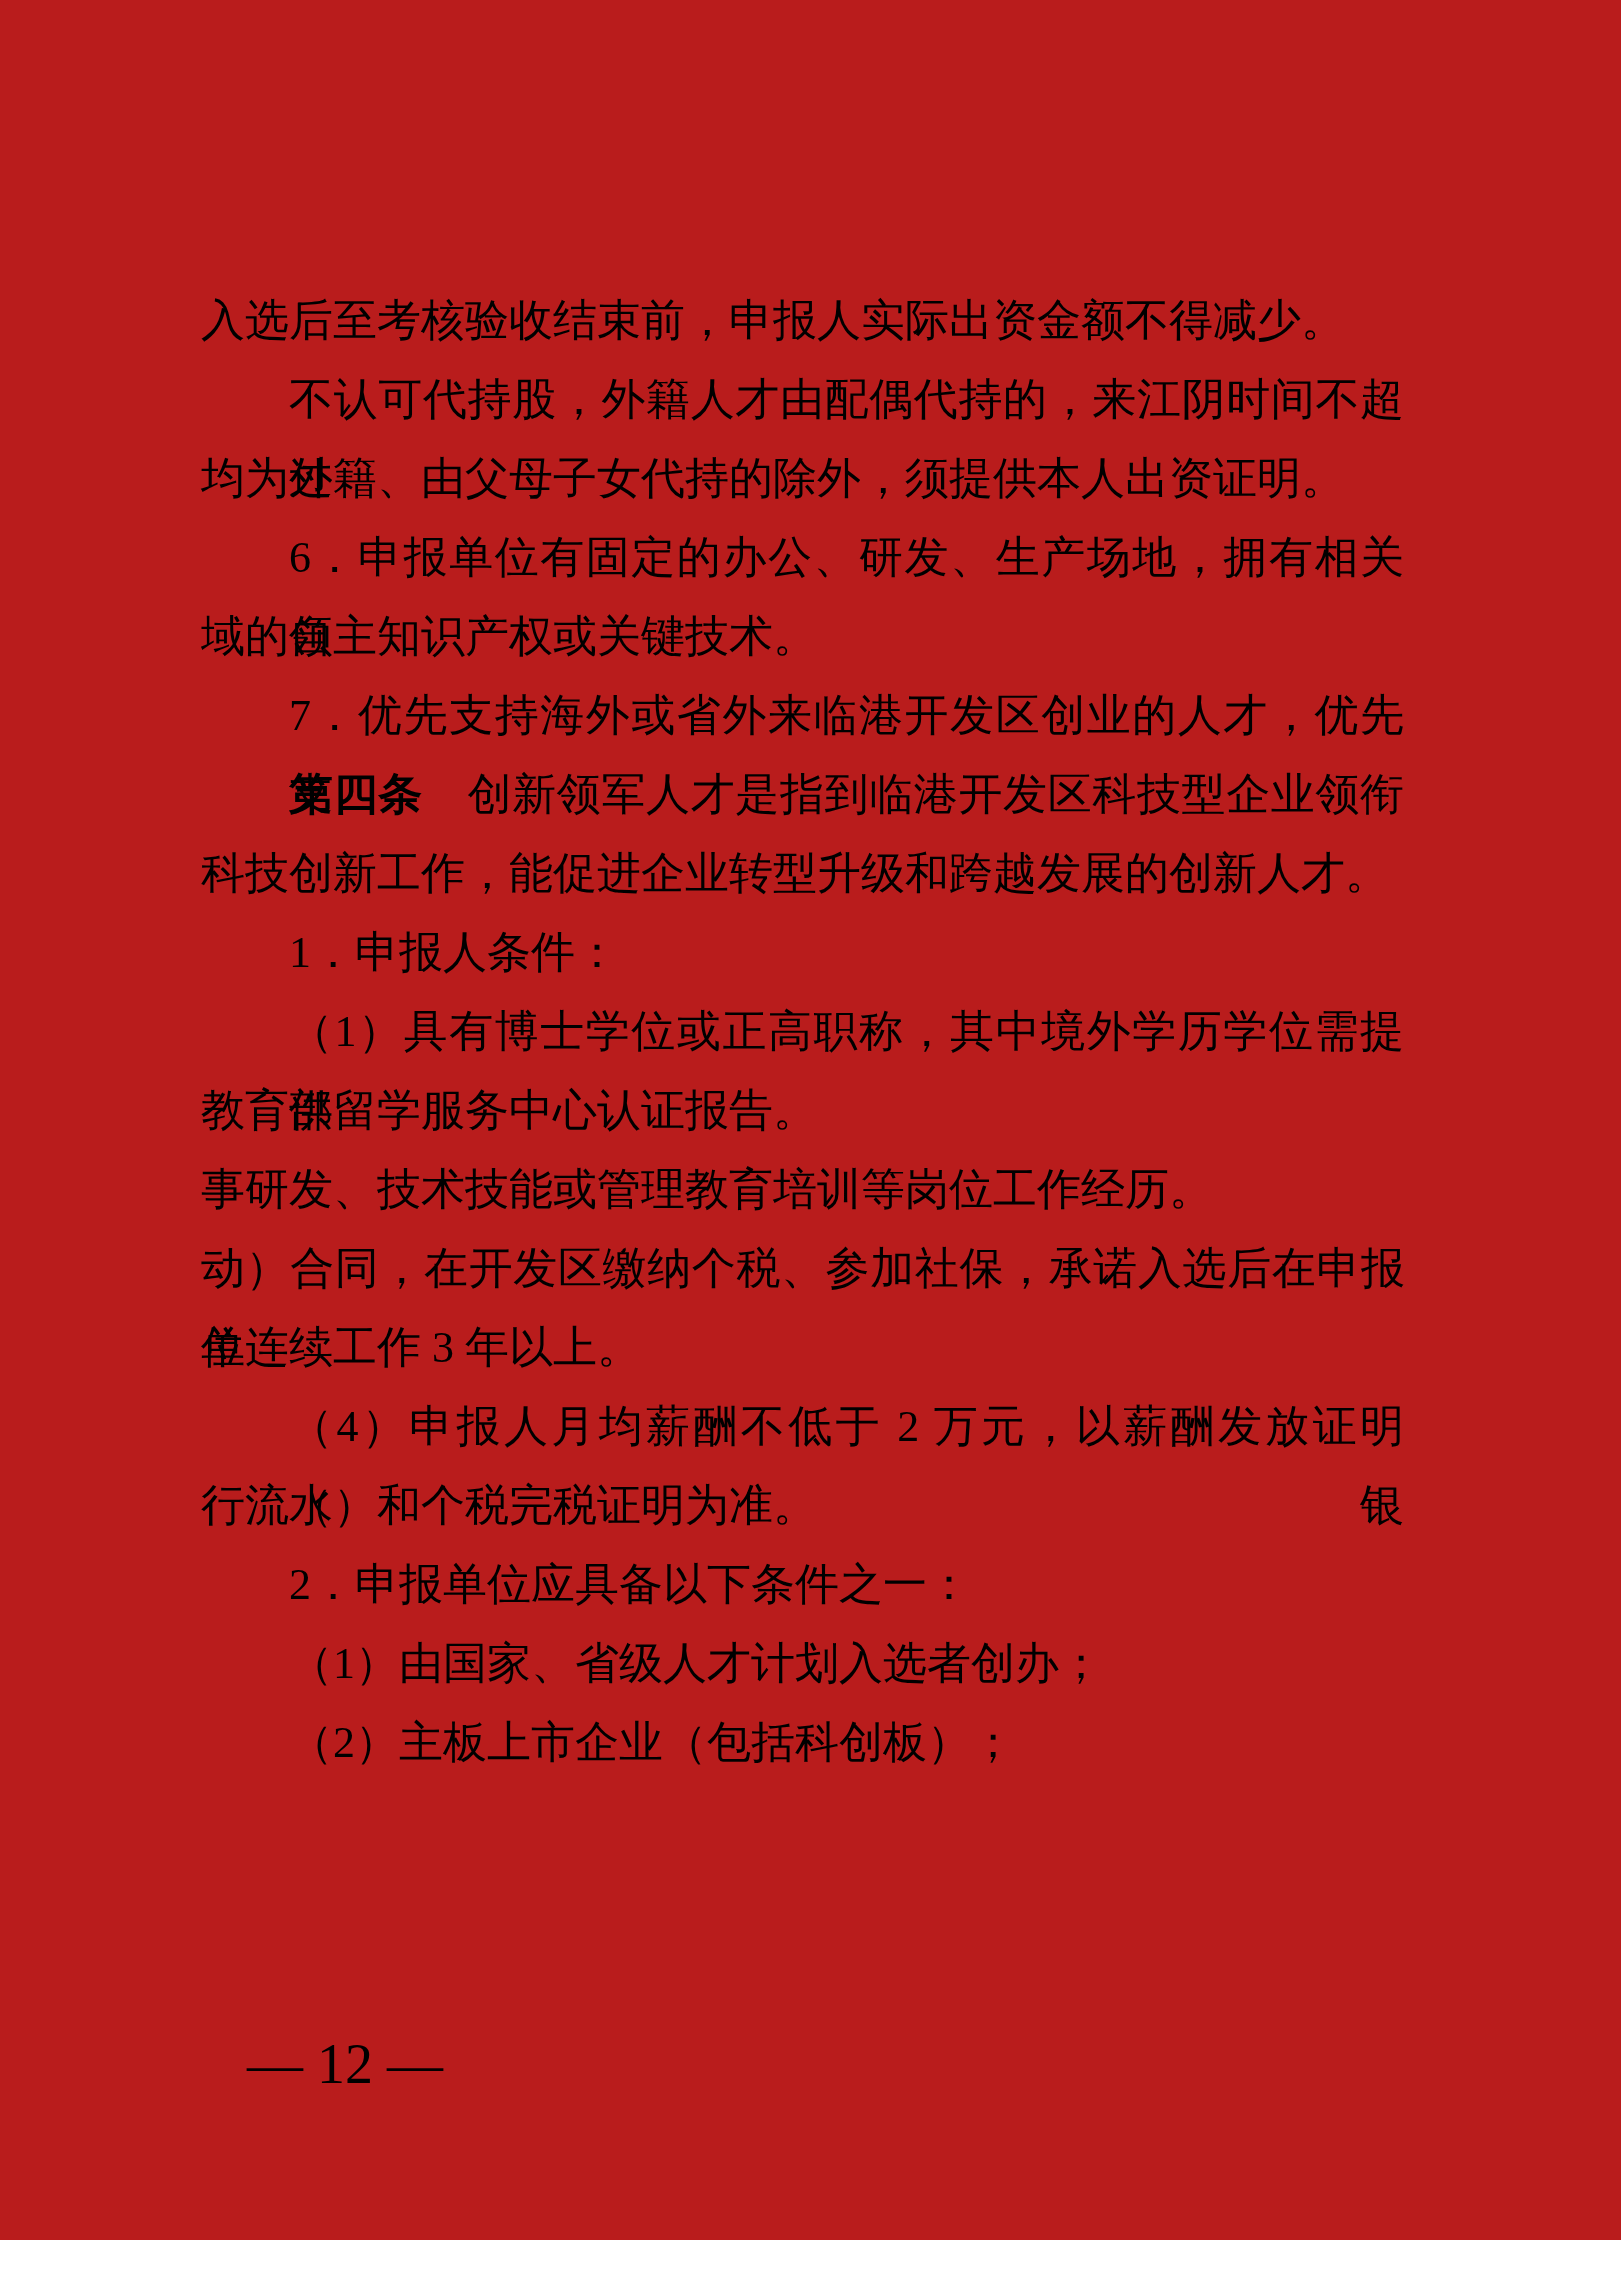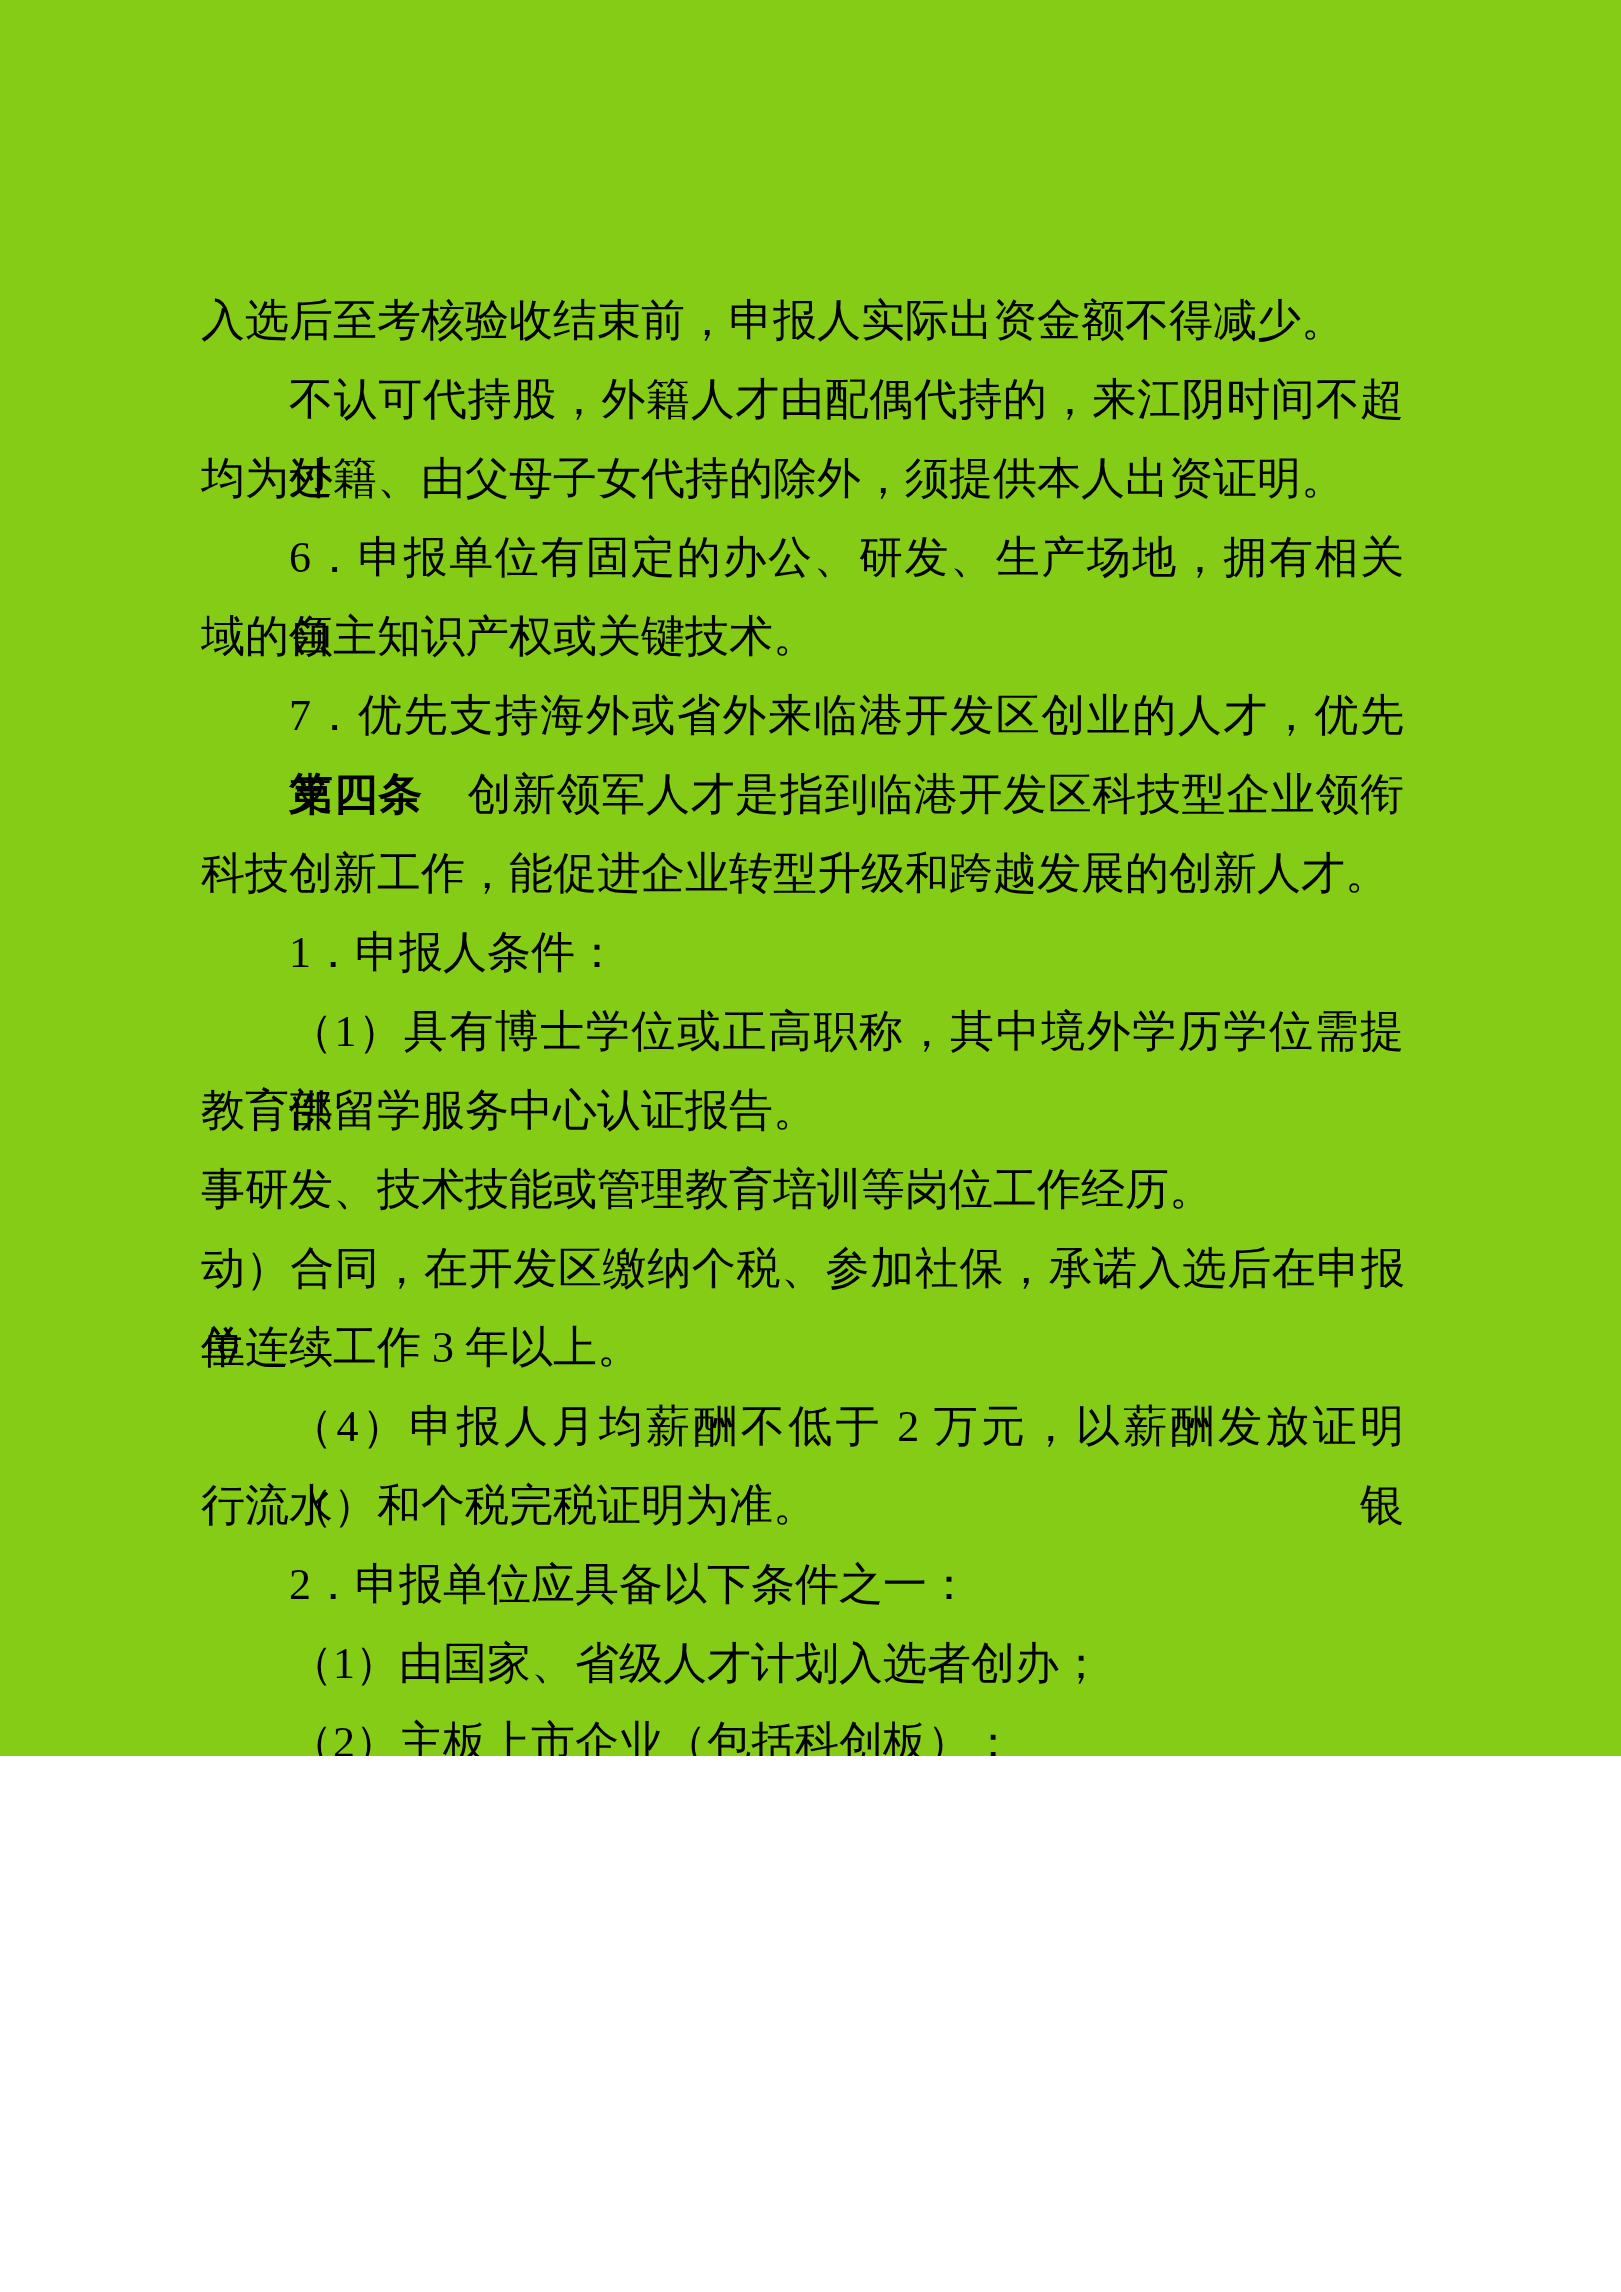--- a/index.html
+++ b/index.html
@@ -3,22 +3,22 @@
 <meta charset="utf-8">
 <style>
   html, body {
     margin: 0;
     padding: 0;
     background: #ffffff;
   }
   #page {
     position: relative;
     width: 1621px;
-    height: 1756px;
-    background: #84cc16;
+    height: 2240px;
+    background: #b91c1c;
     color: #000000;
     font-family: "Liberation Serif", "DejaVu Serif", serif;
     overflow: hidden;
   }
   #doc-body {
     position: absolute;
     left: 201px;
     top: 281px;
     width: 1204px;
   }

